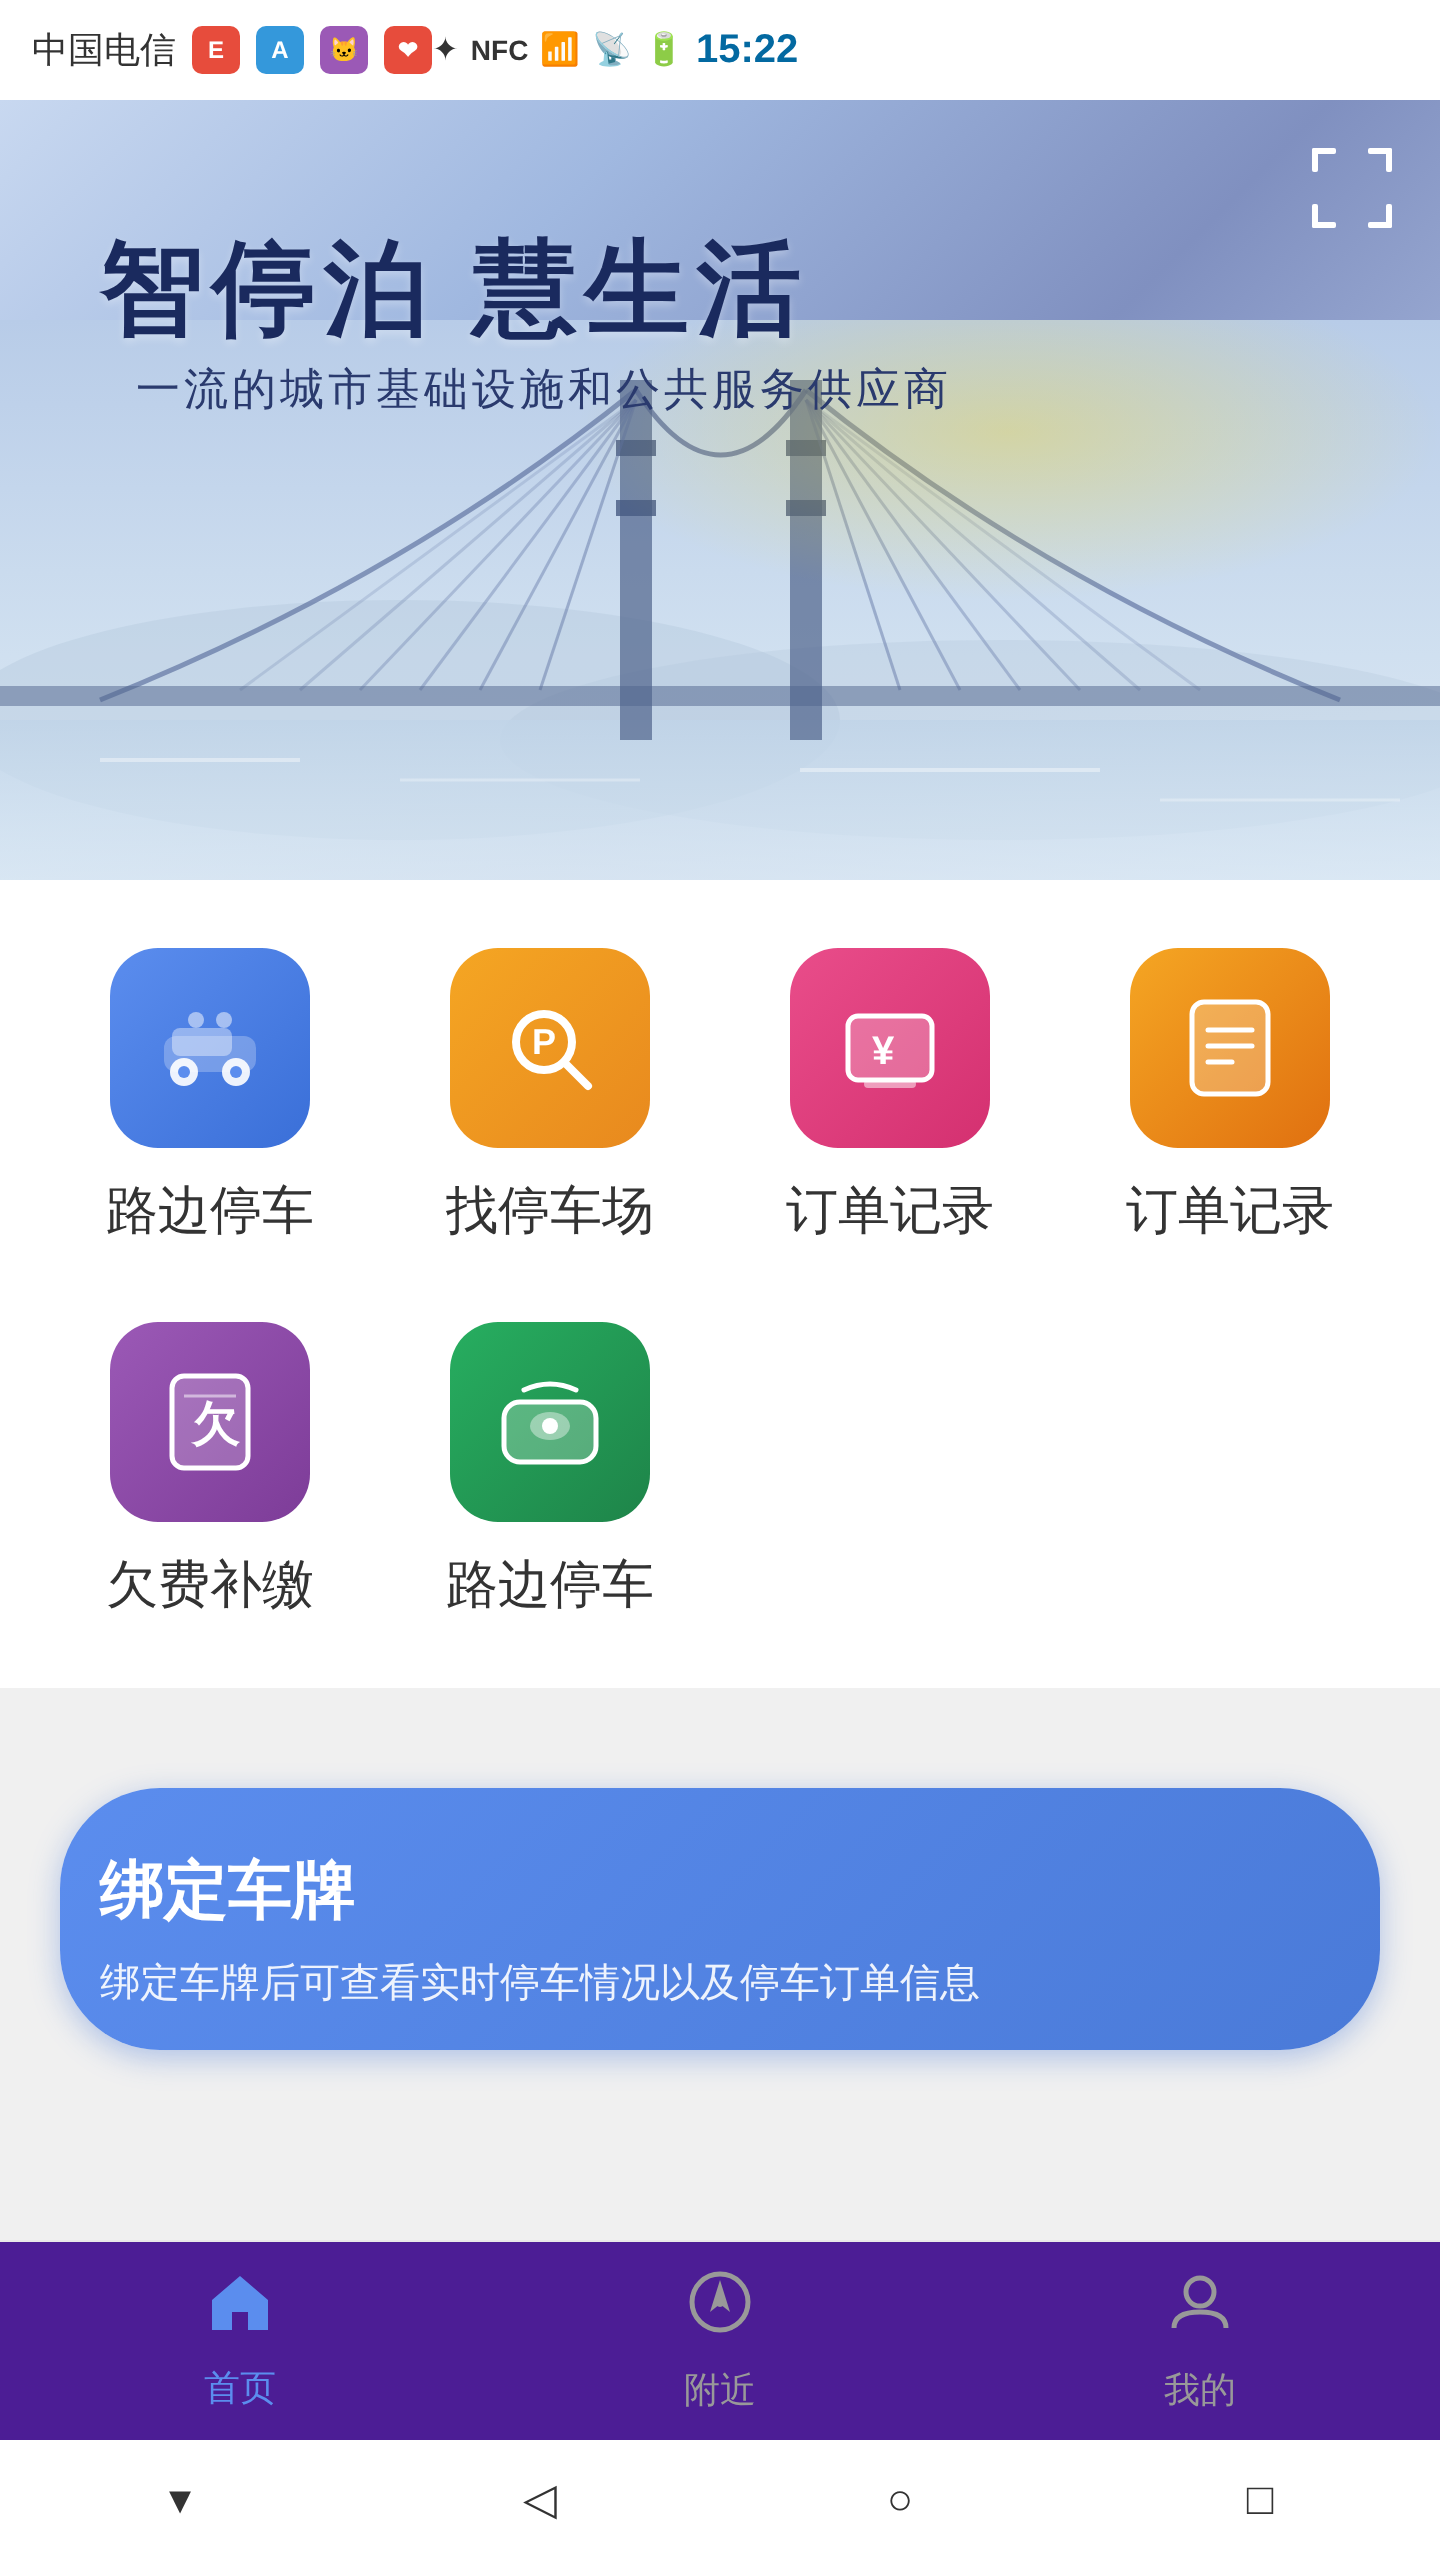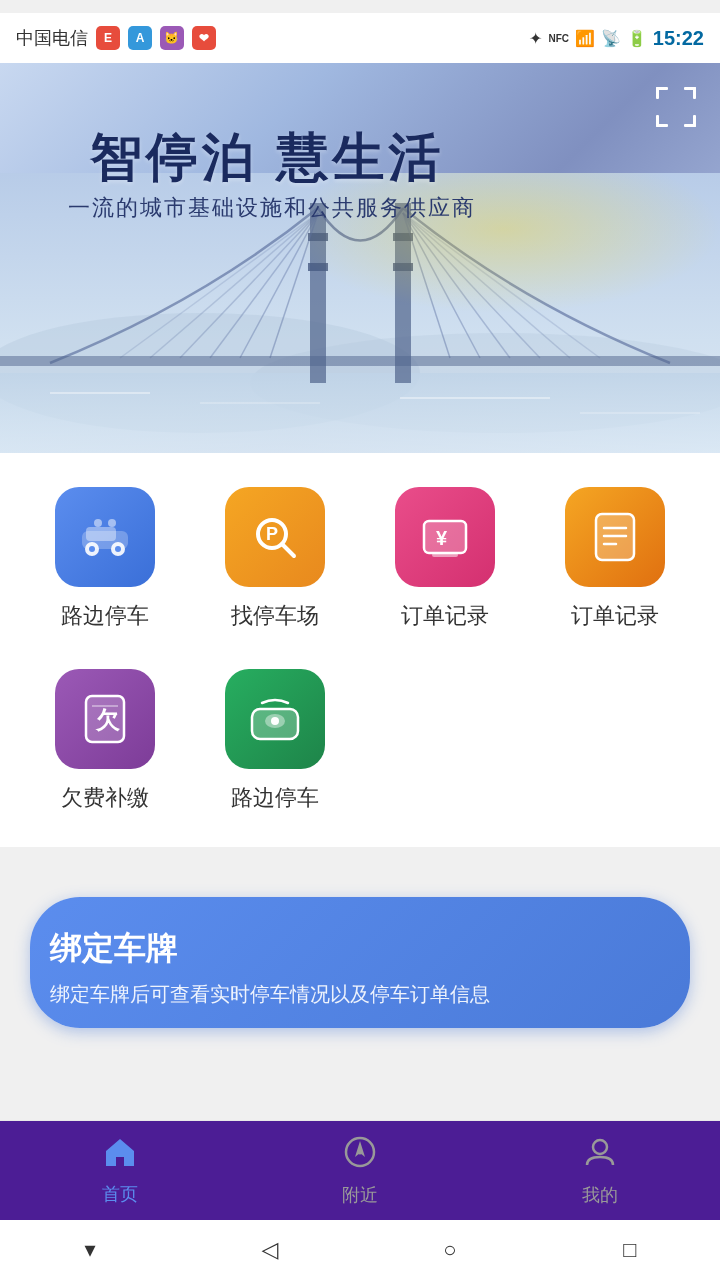--- a/index.html
+++ b/index.html
@@ -12,25 +12,23 @@
       overflow-x: hidden;
     }
 
     
     .status-bar {
       width: 720px;
       height: 50px;
       background: #fff;
       display: flex;
       align-items: center;
-      justify-content: space-between;
       padding: 0 16px;
       position: relative;
       z-index: 10;
-      margin-top: 13px;
     }
     .status-bar-left {
       font-size: 18px;
       font-weight: 500;
       color: #333;
       display: flex;
       align-items: center;
       gap: 8px;
     }
     .status-bar-icons {
@@ -69,21 +67,20 @@
     }
     .banner-title {
       position: absolute;
       top: 60px;
       left: 50px;
       font-size: 52px;
       font-weight: 900;
       color: #1a2a5e;
       letter-spacing: 4px;
       text-shadow: 0 2px 4px rgba(255,255,255,0.3);
-      margin-left: 40px;
     }
     .banner-subtitle {
       position: absolute;
       top: 130px;
       left: 68px;
       font-size: 22px;
       color: #2a3a6e;
       letter-spacing: 2px;
     }
     .scan-icon {
@@ -138,21 +135,21 @@
       color: #fff;
     }
     .icon-blue { background: linear-gradient(135deg, #5b8dee, #3a6fd8); }
     .icon-orange { background: linear-gradient(135deg, #f5a623, #e8891e); }
     .icon-pink { background: linear-gradient(135deg, #e94d8a, #d43070); }
     .icon-gold { background: linear-gradient(135deg, #f5a623, #e07010); }
     .icon-purple { background: linear-gradient(135deg, #9b59b6, #7d3c98); }
     .icon-green { background: linear-gradient(135deg, #27ae60, #1e8449); }
 
     .menu-label {
-      font-size: 22px;
+      font-size: 26px;
       color: #333;
       text-align: center;
     }
 
     
     .divider-section {
       background: #f0f0f0;
       height: 20px;
     }
 
@@ -245,21 +242,21 @@
 <div class="status-bar">
   <div class="status-bar-left">
     <span>中国电信</span>
     <span class="app-icon-box" style="background:#e74c3c;">E</span>
     <span class="app-icon-box" style="background:#3498db;">A</span>
     <span class="app-icon-box" style="background:#9b59b6;">🐱</span>
     <span class="app-icon-box" style="background:#e74c3c;">❤</span>
   </div>
   <div class="status-bar-icons">
     <span class="status-icon">✦</span>
-    <span class="status-icon" style="font-size:10px;font-weight:bold;">NFC</span>
+    <span class="status-icon" style="font-size:14px;font-weight:bold;">NFC</span>
     <span class="status-icon">📶</span>
     <span class="status-icon">📡</span>
     <span class="status-icon">🔋</span>
     <span class="status-time">15:22</span>
   </div>
 </div>
 
 <div class="content-area">
 
   <div class="banner">

